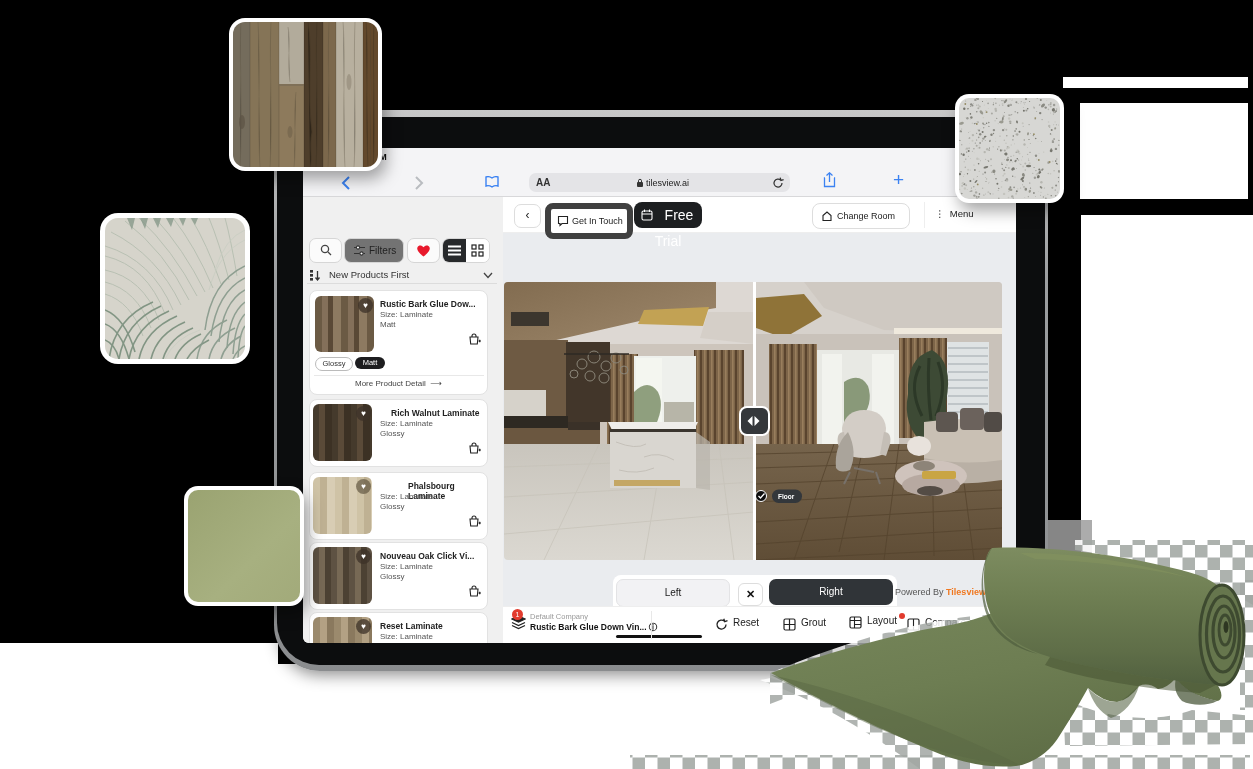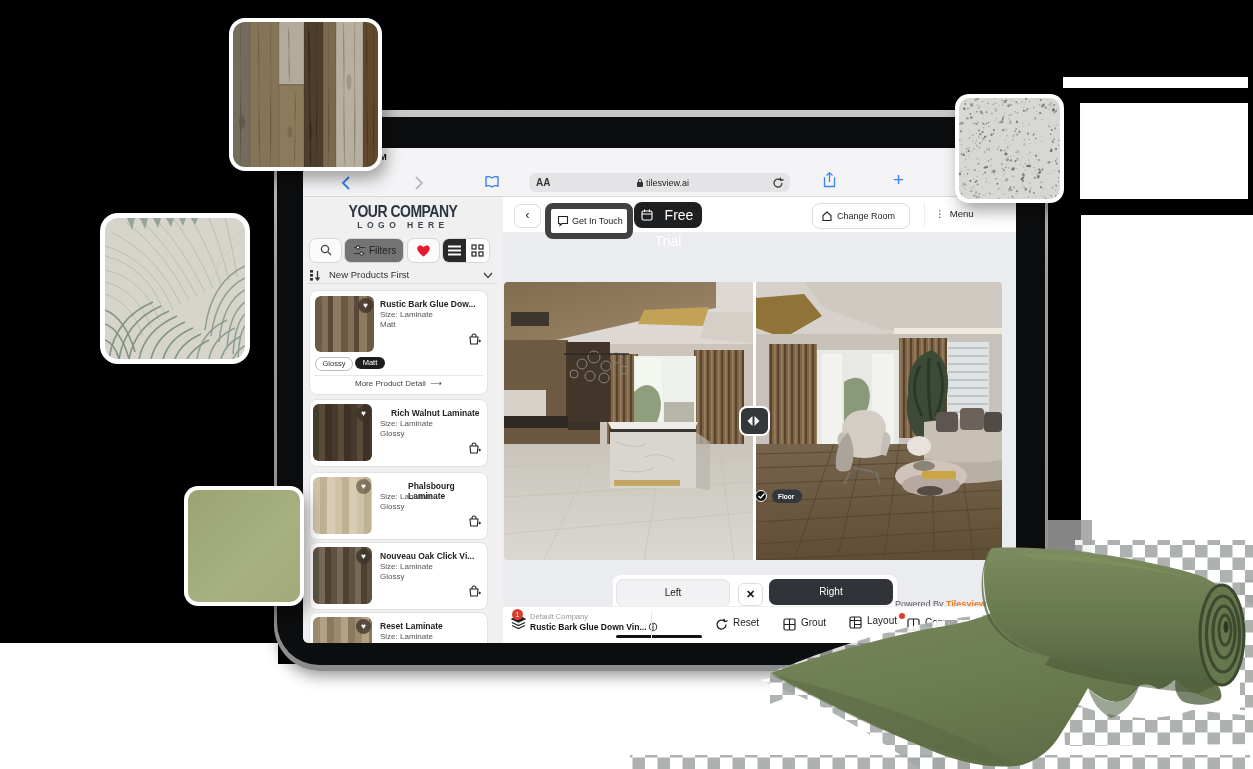--- a/index.html
+++ b/index.html
@@ -65,24 +65,20 @@
             <path d="M3.5 3.5 L6.5 0.8 L9.5 3.5"></path>
           </g>
         </svg>
     </div>
 
     <div class="abs" style="left:590px;top:21px;font-size:19px;color:#3b82f2;font-weight:400;">+</div>
   </div>
 
   <div class="abs" style="left:0;top:49px;width:200px;height:446px;background:#f0f0f0;overflow:hidden;">
 
-    <div class="abs" style="left:0;top:6px;width:200px;text-align:center;">
-      <div style="font-size:14px;font-weight:bold;color:#2c3542;letter-spacing:-0.5px;transform:scaleY(1.15);">YOUR COMPANY</div>
-      <div style="font-size:8.5px;font-weight:bold;color:#3c4550;letter-spacing:4.5px;margin-top:1px;">LOGO HERE</div>
-    </div>
 
     <div class="abs" style="left:6px;top:41px;width:31px;height:23px;border:1px solid #d6d6d6;border-radius:7px;background:#fbfbfb;text-align:center;">
       <svg width="12" height="12" style="margin-top:5px;">
           <circle cx="5" cy="5" r="3.6" fill="none" stroke="#444" stroke-width="1.3"></circle>
           <path d="M8 8 L11 11" stroke="#444" stroke-width="1.3"></path>
         </svg>
     </div>
 
     <div class="abs" style="left:41px;top:41px;width:58px;height:23px;border:1px solid #d6d6d6;border-radius:7px;background:#737373;font-size:10px;color:#222;line-height:23px;"><svg style="position:absolute;left:9px;top:6px;" width="11" height="11">
           <path d="M0 2.5 H11 M0 8.5 H11" stroke="#333" stroke-width="1.2"></path>
@@ -383,21 +379,21 @@
       </div>
 
     <div class="abs" style="left:110px;top:378px;width:284px;height:34px;background:#fff;border-radius:8px 8px 0 0;"></div>
 
     <div class="abs" style="left:113px;top:382px;width:112px;height:26px;background:#f2f2f4;border:1px solid #e3e3e5;border-radius:7px;font-size:10px;color:#222;text-align:center;line-height:26px;">Left</div>
 
     <div class="abs" style="left:235px;top:386px;width:23px;height:21px;background:#fff;border:1px solid #ddd;border-radius:6px;font-size:11px;color:#111;text-align:center;line-height:21px;font-weight:bold;">✕</div>
 
     <div class="abs" style="left:266px;top:382px;width:124px;height:26px;background:#303438;border-radius:7px;font-size:10px;color:#fff;text-align:center;line-height:26px;">Right</div>
 
-    <div class="abs" style="left:392px;top:402px;font-size:9px;color:#555;">Powered By <span style="color:#f07820;font-weight:bold;">Tilesview</span></div>
+    <div class="abs" style="left:392px;top:390px;font-size:9px;color:#555;">Powered By <span style="color:#f07820;font-weight:bold;">Tilesview</span></div>
 
     <div class="abs" style="left:0;top:409px;width:513px;height:37px;background:#fff;border-top:1px solid #eee;">
       <svg class="abs" style="left:8px;top:8px;" width="15" height="15">
           <g fill="none" stroke="#222" stroke-width="1.2">
             <path d="M7.5 1 L14 4 L7.5 7 L1 4 Z" fill="#222"></path>
             <path d="M1 7.5 L7.5 10.5 L14 7.5"></path>
             <path d="M1 10.5 L7.5 13.5 L14 10.5"></path>
           </g>
         </svg>
       <div class="abs" style="left:9px;top:2px;width:11px;height:11px;border-radius:50%;background:#e23b2e;color:#fff;font-size:7px;text-align:center;line-height:11px;">1</div>

